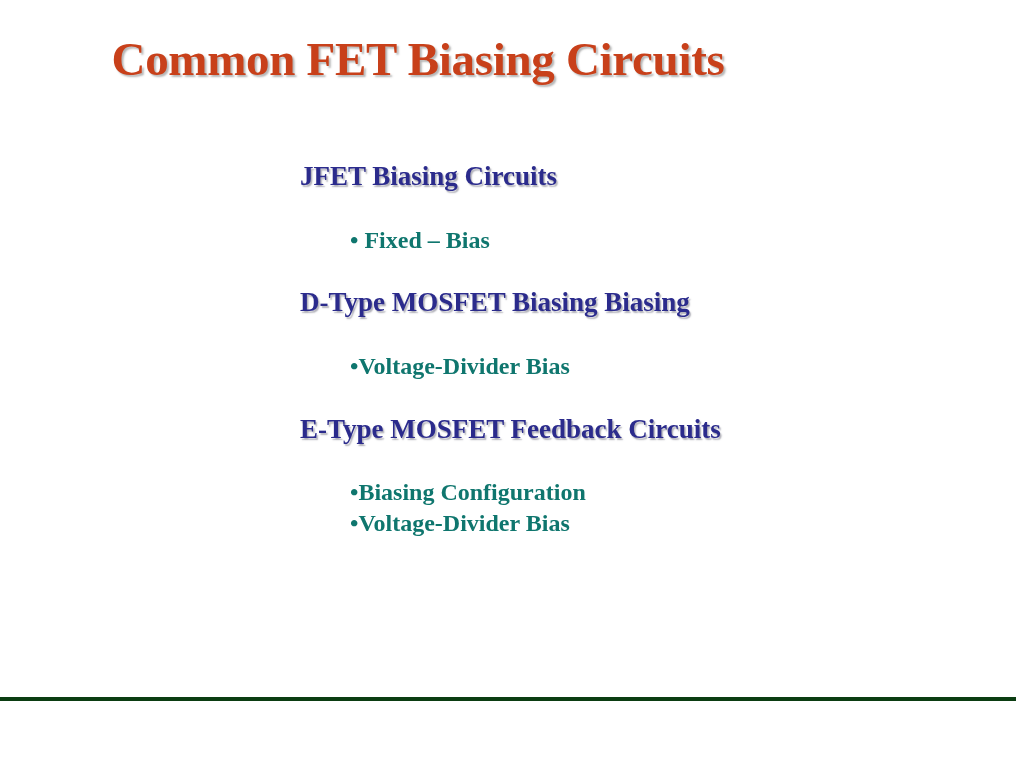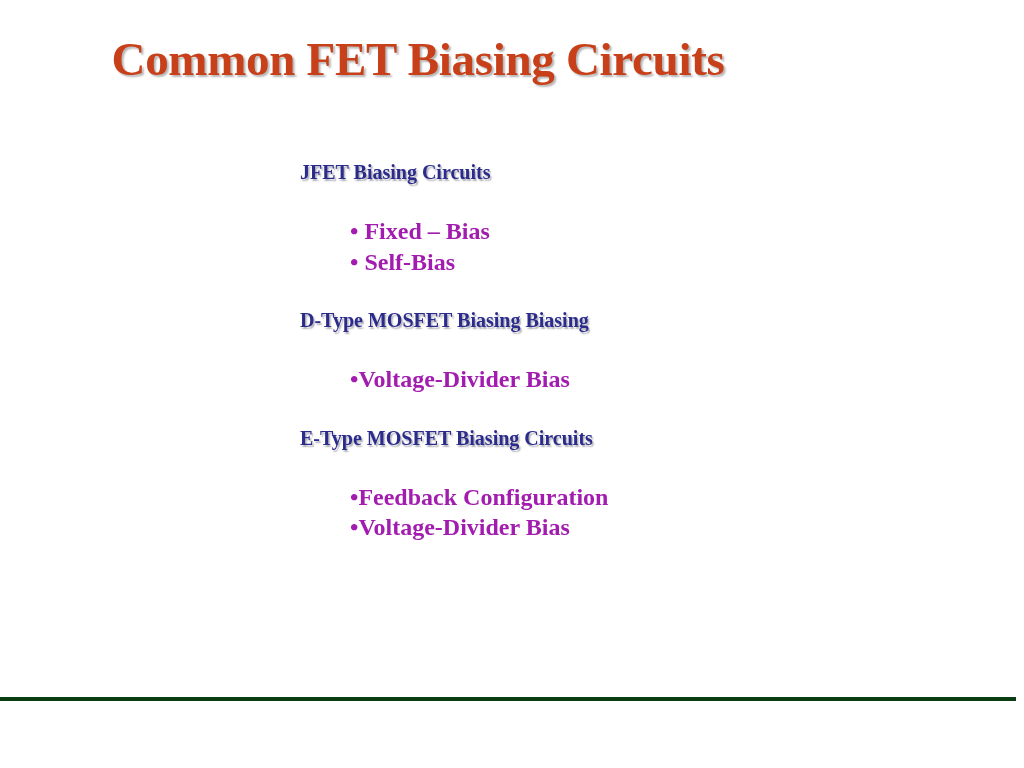--- a/index.html
+++ b/index.html
@@ -44,41 +44,41 @@
     top: 160px;
     left: 300px;
     width: 660px;
   }
 
   .group { margin: 0; }
 
   .group-heading {
     font-family: "Liberation Serif", serif;
     font-weight: bold;
-    font-size: 20px;
+    font-size: 27px;
     line-height: 1.25;
     color: #2B2B8C;
     text-shadow: 1.5px 1.5px 1.5px rgba(150,150,160,0.75);
     margin: 0;
     white-space: nowrap;
   }
 
   .bullets {
     list-style: none;
     margin: 0;
     padding: 0;
     margin-left: 50px;
   }
 
   .bullet {
     font-family: "Liberation Serif", serif;
     font-weight: bold;
     font-size: 24px;
     line-height: 30.5px;
-    color: #a21caf;
+    color: #0f766e;
     white-space: pre;
   }
 
   .gap-heading-to-bullets { height: 31px; }
   .gap-group { height: 31px; }
 
   
   .footer-rule {
     position: absolute;
     left: 0px;
@@ -103,41 +103,40 @@
 
   <div class="slide-title">Common FET Biasing Circuits</div>
 
   <div class="content">
 
     <div class="group">
       <div class="group-heading">JFET Biasing Circuits</div>
       <div class="gap-heading-to-bullets"></div>
       <ul class="bullets">
         <li class="bullet">• Fixed – Bias</li>
-        <li class="bullet">• Self-Bias</li>
       </ul>
     </div>
 
     <div class="gap-group"></div>
 
     <div class="group">
       <div class="group-heading">D-Type MOSFET Biasing Biasing</div>
       <div class="gap-heading-to-bullets"></div>
       <ul class="bullets">
         <li class="bullet">•Voltage-Divider Bias</li>
       </ul>
     </div>
 
     <div class="gap-group"></div>
 
     <div class="group">
-      <div class="group-heading">E-Type MOSFET Biasing Circuits</div>
+      <div class="group-heading">E-Type MOSFET Feedback Circuits</div>
       <div class="gap-heading-to-bullets"></div>
       <ul class="bullets">
-        <li class="bullet">•Feedback Configuration</li>
+        <li class="bullet">•Biasing Configuration</li>
         <li class="bullet">•Voltage-Divider Bias</li>
       </ul>
     </div>
 
   </div>
 
   <div class="footer-rule"></div>
 
   <div class="footer">
 

